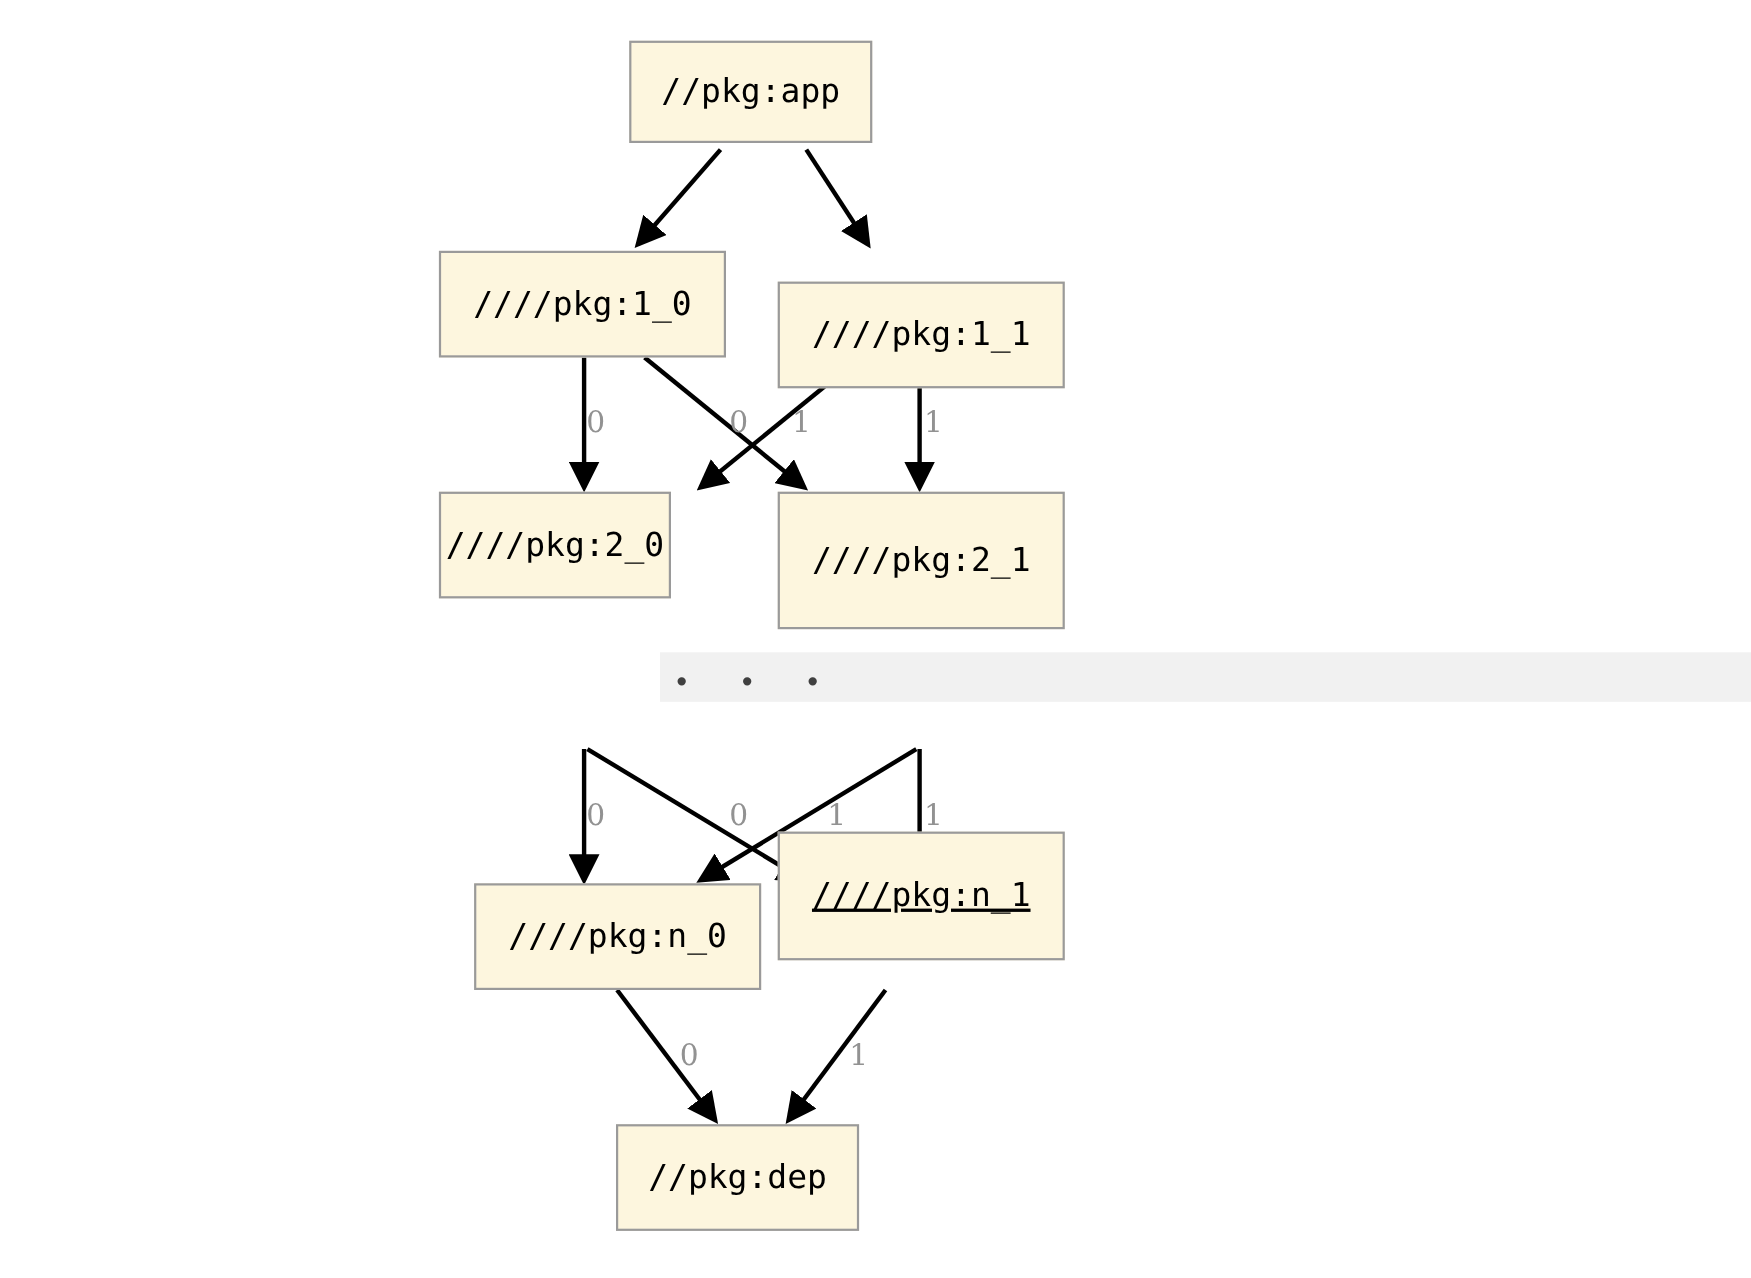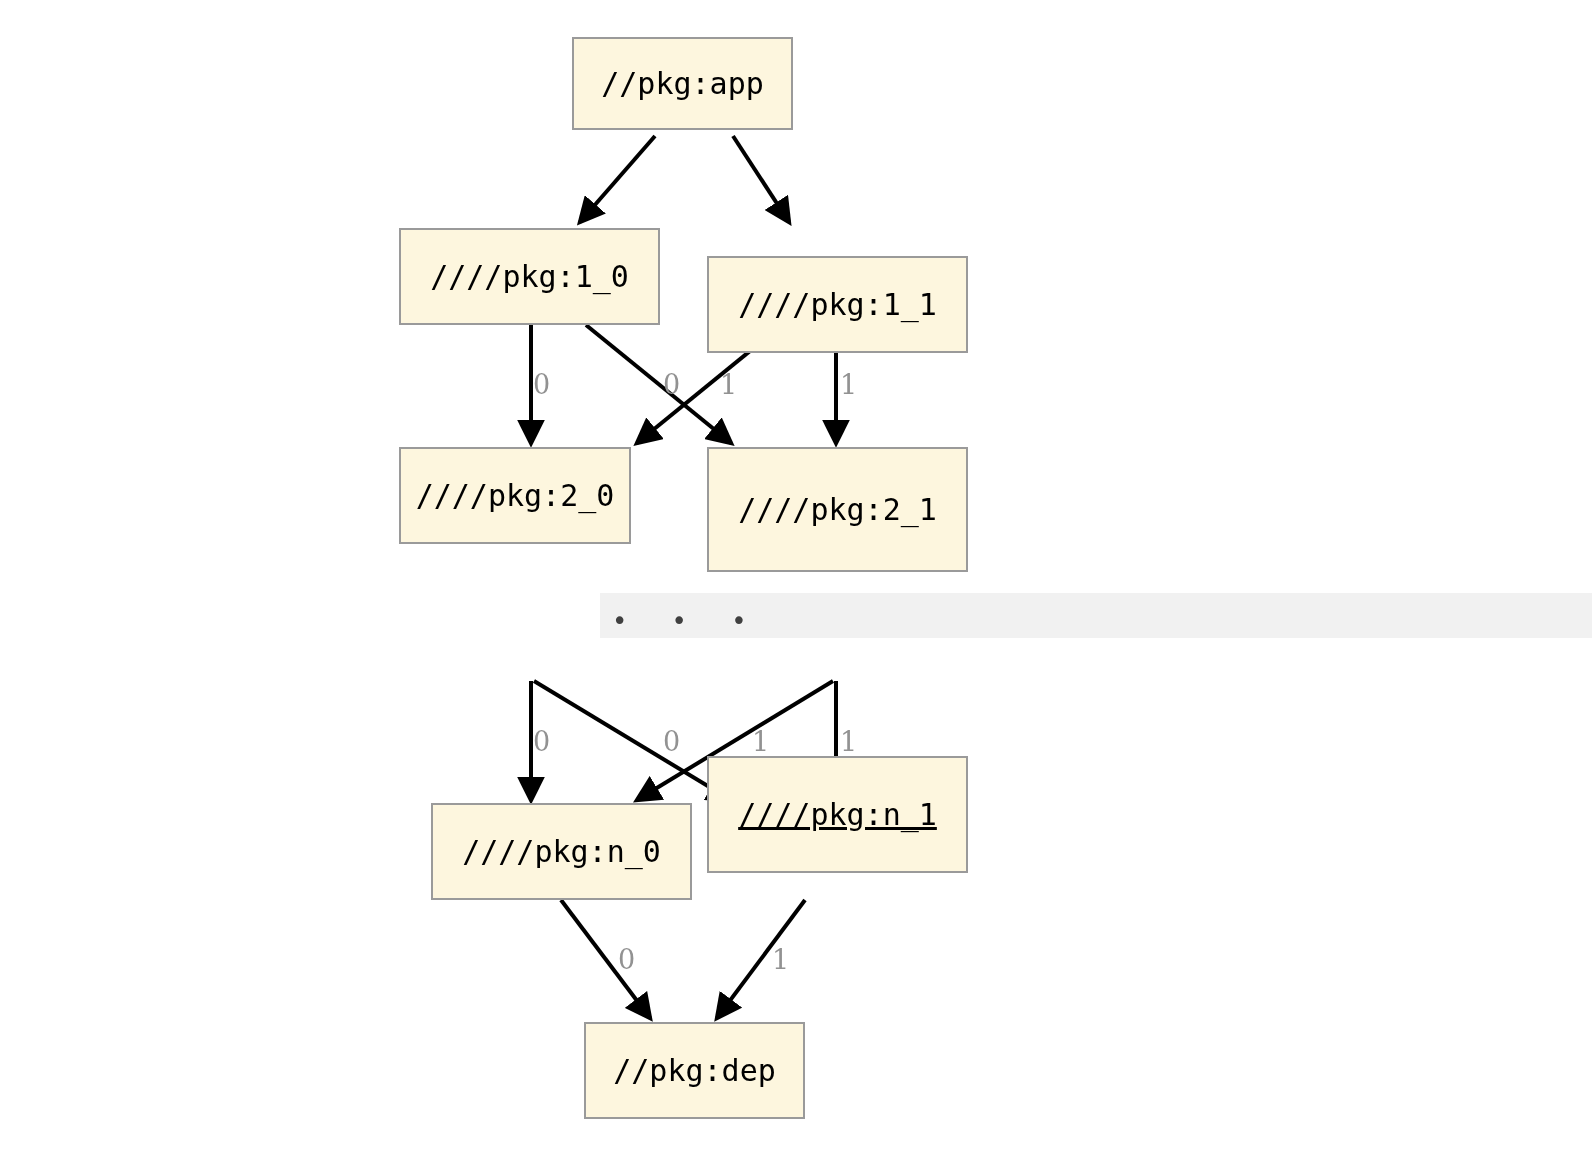--- a/index.html
+++ b/index.html
@@ -122,37 +122,37 @@
   </div>
 
   <div class="node-box" style="left:399px; top:228px; width:261px; height:97px;">
     <span class="node-label">////pkg:1_0</span>
   </div>
 
   <div class="node-box" style="left:707px; top:228px; width:261px; height:97px;margin-top:28px;">
     <span class="node-label">////pkg:1_1</span>
   </div>
 
-  <div class="node-box" style="left:399px; top:447px; width:232px; height:97px;">
+  <div class="node-box" style="left:399px; top:447px; width:211px; height:97px;">
     <span class="node-label">////pkg:2_0</span>
   </div>
 
   <div class="node-box" style="left:707px; top:447px; width:261px; height:125px;">
     <span class="node-label">////pkg:2_1</span>
   </div>
 
   <div class="elide-band" style="left:600px; top:593px; width:992px; height:45px;">
     <span class="elide-dots">• • •</span>
   </div>
 
   <div class="node-box" style="left:399px; top:803px; width:261px; height:97px;margin-left:32px;">
     <span class="node-label">////pkg:n_0</span>
   </div>
 
   <div class="node-box" style="left:707px; top:756px; width:261px; height:117px;text-decoration:underline;">
     <span class="node-label">////pkg:n_1</span>
   </div>
 
-  <div class="node-box" style="left:584px; top:1022px; width:221px; height:97px;">
+  <div class="node-box" style="left:560px; top:1022px; width:221px; height:97px;">
     <span class="node-label">//pkg:dep</span>
   </div>
 
 </div>
 
 </body></html>

